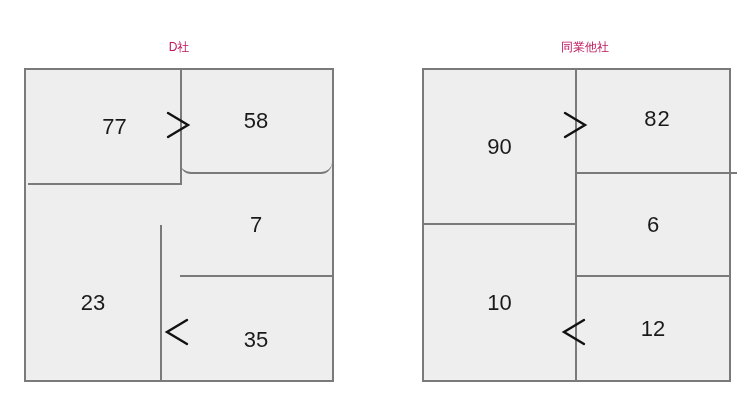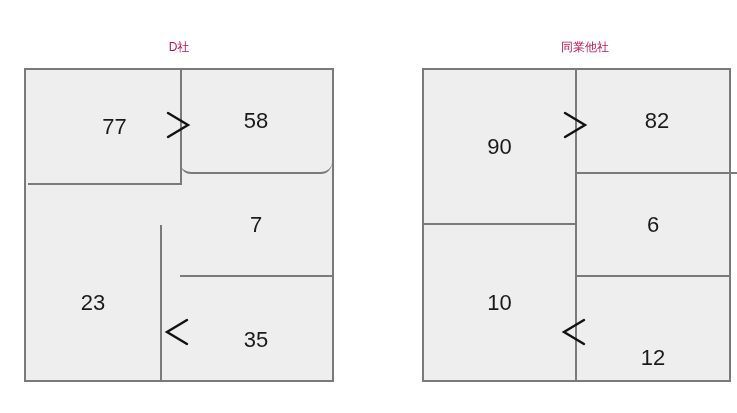--- a/index.html
+++ b/index.html
@@ -115,33 +115,33 @@
   <div class="panel" style="left:422px; top:36px; width:309px; height:346px;padding-left:17px;">
 
     <div class="panel-title">同業他社</div>
 
     <div class="grid" style="top:32px; width:309px; height:314px;">
 
       <div class="cell br bb" style="left:0px; top:0px; width:153px; height:155px;">
         <span class="cell-value">90</span>
       </div>
 
-      <div class="cell bb" style="left:153px; top:0px; width:160px; height:104px;">
+      <div class="cell bb" style="left:153px; top:0px; width:160px; height:104px;font-family:Liberation Mono, monospace;">
         <span class="cell-value">82</span>
       </div>
 
       <div class="cell bb" style="left:153px; top:104px; width:152px; height:103px;">
         <span class="cell-value">6</span>
       </div>
 
       <div class="cell br" style="left:0px; top:155px; width:153px; height:155px;">
         <span class="cell-value">10</span>
       </div>
 
-      <div class="cell" style="left:153px; top:207px; width:152px; height:103px;margin-top:29px;">
+      <div class="cell" style="left:153px; top:207px; width:152px; height:103px;">
         <span class="cell-value">12</span>
       </div>
     </div>
 
     <div class="marker" style="left:140px; top:74px; width:26px; height:30px;">
       <svg width="26" height="30" viewBox="0 0 26 30">
         <polyline points="3,3 23,15 3,27" fill="none" stroke="#111111" stroke-width="2.4" stroke-linecap="round" stroke-linejoin="miter"></polyline>
       </svg>
     </div>
 

